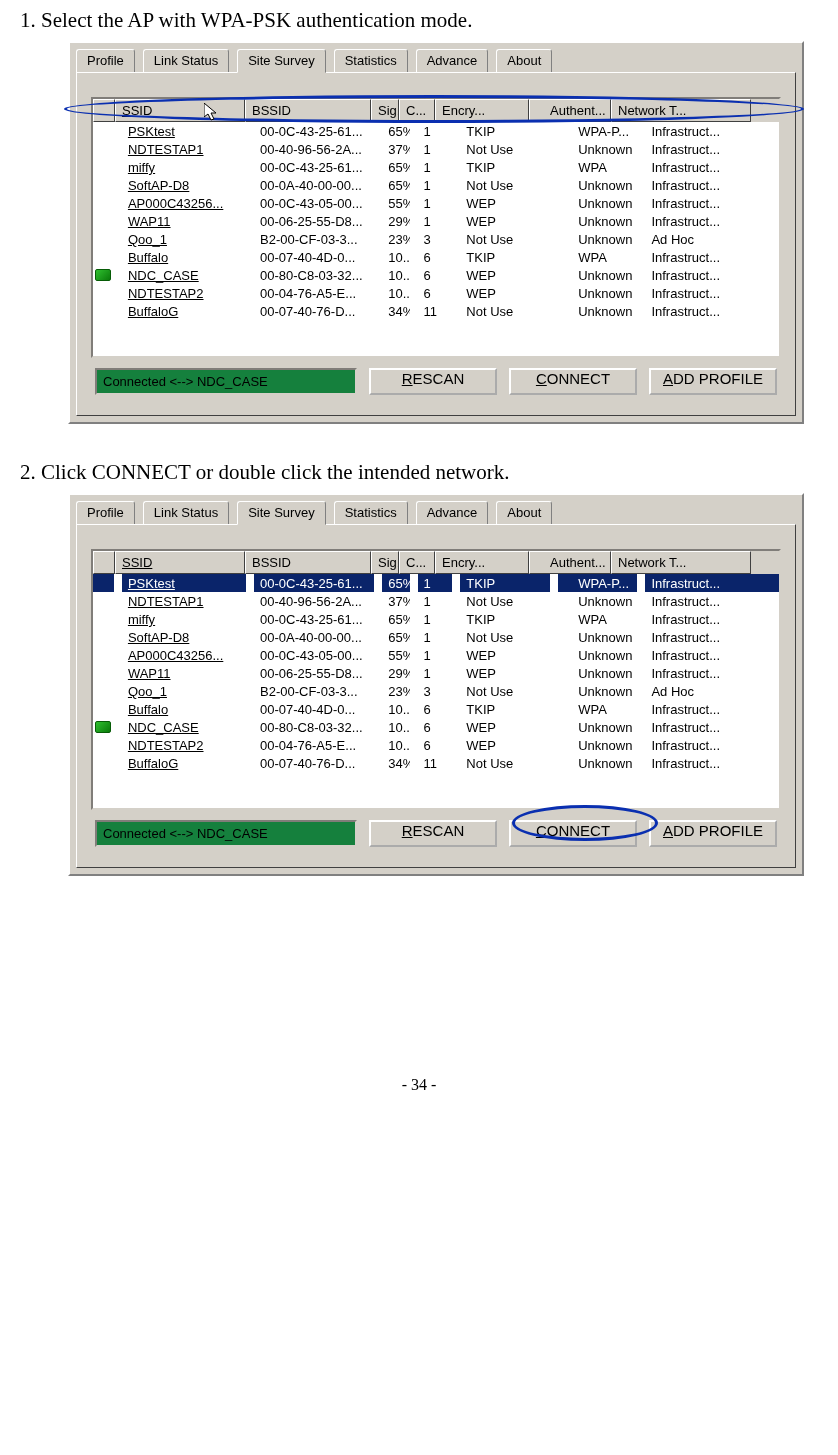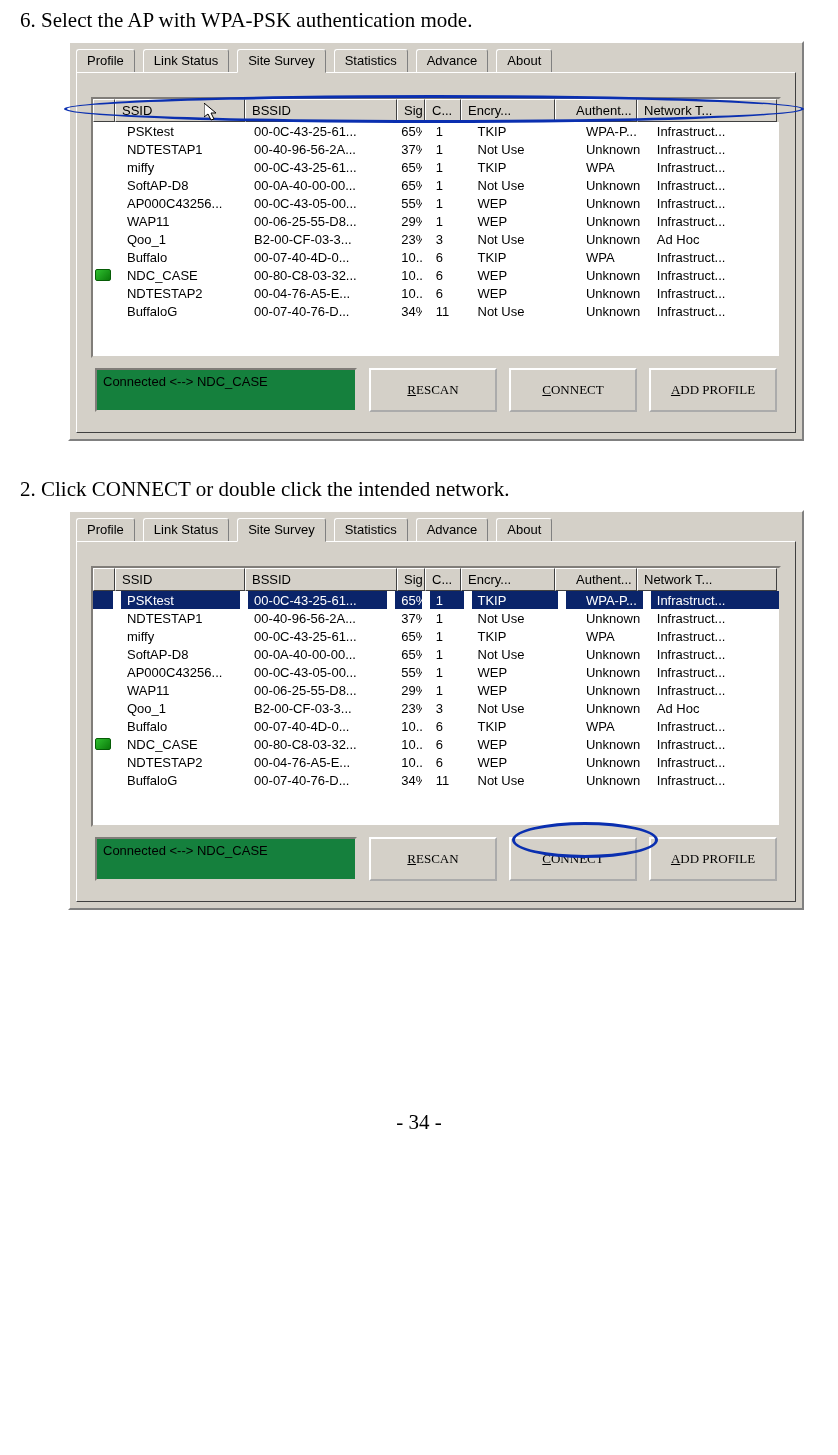--- a/index.html
+++ b/index.html
@@ -106,22 +106,22 @@
     gap: 8px;
   }
   .tr.selected .td { background: #0a246a; color: #fff; }
   .td {
     padding: 2px 6px 1px 6px;
     font-size: 13px;
     white-space: nowrap;
     overflow: hidden;
   }
   .col-icon { width: 22px; padding:0; display:flex; align-items:center; justify-content:center;}
-  .col-ssid { width: 130px; }
-  .col-bssid { width: 152px; }
+  .col-ssid { width: 130px; text-decoration: underline; }
+  .col-bssid { width: 126px; }
   .col-sig { width: 28px; }
   .col-ch { width: 36px; }
   .col-enc { width: 94px; }
   .col-auth { width: 82px; padding-left: 20px; }
   .col-net { width: 140px; }
   .th.col-icon { width: 22px; }
   .empty-row { height: 18px; }
   .empty-row2 { height: 18px; }
   .bottom-row {
     display: flex;
@@ -132,25 +132,25 @@
   .status-box {
     flex: 1;
     background: #15803d;
     border: 2px inset #d4d0c8;
     padding: 4px 6px;
     font-family: Tahoma, sans-serif;
     font-size: 13px;
   }
   .btn {
     width: 128px;
-    padding: 12px 0;
+    padding: 0 0;
     background: #d4d0c8;
     border: 2px outset #fff;
-    font-family: Liberation Serif, serif;
-    font-size: 13px;
+    font-family: Liberation Sans, sans-serif;
+    font-size: 15px;
     text-align: center;
     cursor: default;
   }
   .btn .ul { text-decoration: underline; }
   .net-icon {
     width: 16px; height: 12px;
     background: linear-gradient(135deg,#2fbf2f 0%, #0a7a0a 100%);
     border:1px solid #065c06;
     border-radius: 2px;
   }
@@ -168,32 +168,32 @@
   }
   .cursor-arrow {
     position:absolute;
     width:0;height:0;
     pointer-events:none;
   }
   .cursor-arrow svg { display:block; }
   .rel { position: relative; }
   .footer {
     text-align: center;
-    font-size: 21px;
+    font-size: 16px;
     margin-top: 200px;
     padding-bottom: 20px;
   }
 </style>
 </head>
 <body>
 
 <div class="page-content">
 
 
-  <div class="step-text">6. Select the AP with WPA-PSK authentication mode.</div>
+  <div class="step-text">1. Select the AP with WPA-PSK authentication mode.</div>
 
   <div class="screenshot-wrap rel">
     <div class="win-panel">
       <div class="tab-strip" id="tabs-1">
           <div class="tab">Profile</div>
           <div class="tab">Link Status</div>
           <div class="tab active">Site Survey</div>
           <div class="tab">Statistics</div>
           <div class="tab">Advance</div>
           <div class="tab">About</div>

